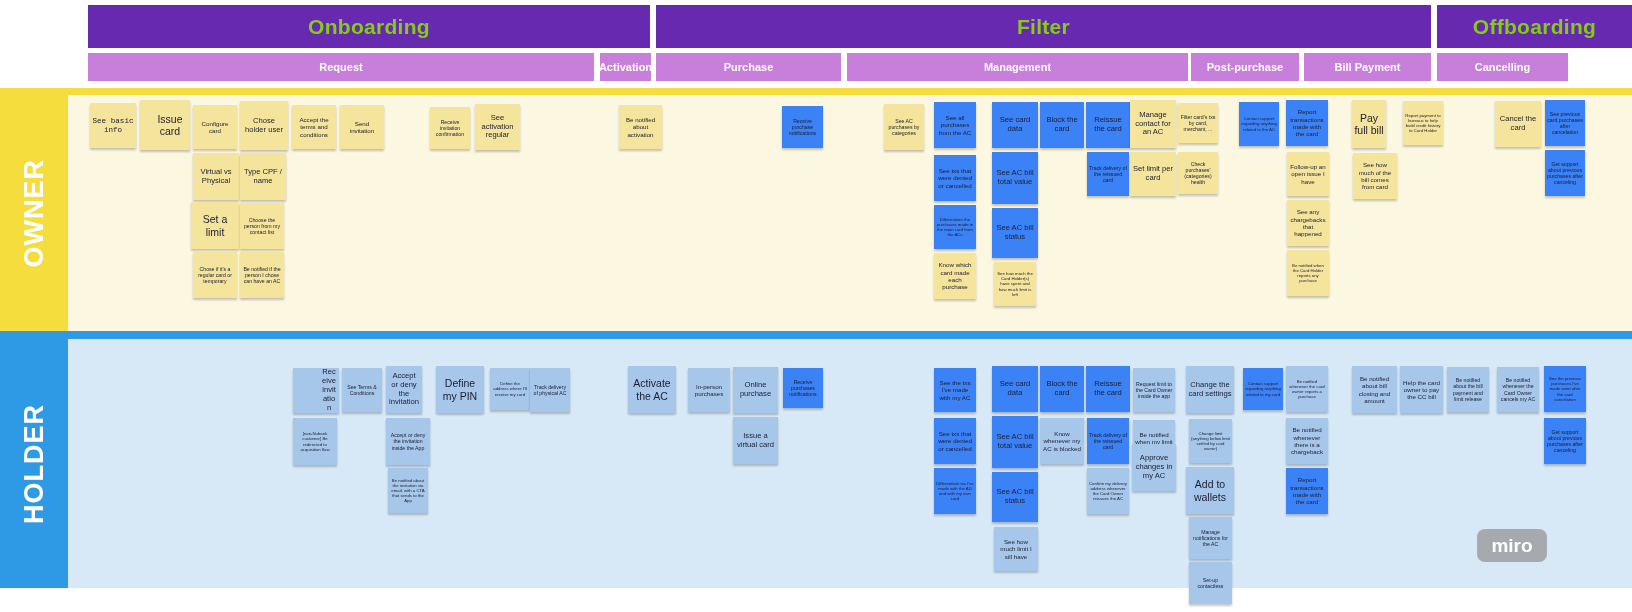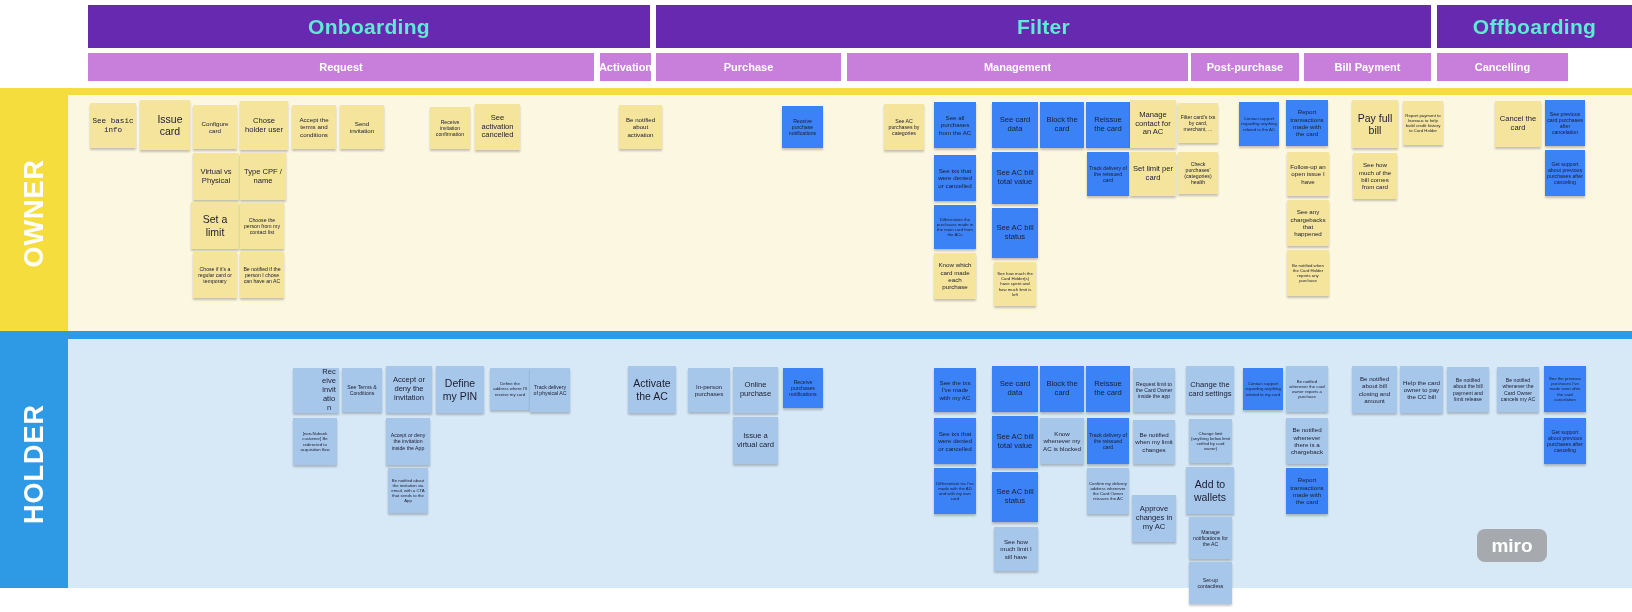--- a/index.html
+++ b/index.html
@@ -3,21 +3,21 @@
 <meta charset="utf-8">
 <style>
   * { margin: 0; padding: 0; box-sizing: border-box; }
   html, body { background: #ffffff; font-family: "Liberation Sans", sans-serif; }
   .board {
     position: relative; width: 1632px; height: 612px;
     background: #ffffff; overflow: hidden;
   }
   .phase {
     position: absolute; top: 5px; height: 43px;
-    background: #6629b0; color: #5eead4;
+    background: #6629b0; color: #84cc16;
     display: flex; align-items: center; justify-content: center;
     font-size: 21px; font-weight: bold; letter-spacing: .3px;
   }
   .stage {
     position: absolute; top: 53px; height: 28px;
     background: #c87fdc; color: #ffffff;
     display: flex; align-items: center; justify-content: center;
     font-size: 11px; font-weight: bold;
   }
   .lane { position: absolute; left: 0; width: 1632px; }
@@ -94,21 +94,21 @@
       <div class="note c-y s-lg" style="left: 240px; top: 101px; width: 48px; height: 49px;">Chose holder user</div>
       <div class="note c-y s-md" style="left: 292px; top: 105px; width: 44px; height: 44px;">Accept the terms and conditions</div>
       <div class="note c-y s-md" style="left: 340px; top: 105px; width: 44px; height: 44px;">Send invitation</div>
       <div class="note c-y s-lg" style="left: 193px; top: 153px; width: 46px; height: 47px;">Virtual vs Physical</div>
       <div class="note c-y s-xl" style="left: 191px; top: 202px; width: 48px; height: 47px;">Set a limit</div>
       <div class="note c-y s-sm" style="left: 193px; top: 252px; width: 44px; height: 46px;">Chose if it's a regular card or temporary</div>
       <div class="note c-y s-lg" style="left: 240px; top: 153px; width: 46px; height: 47px;">Type CPF / name</div>
       <div class="note c-y s-sm" style="left: 240px; top: 203px; width: 44px; height: 46px;">Choose the person from my contact list</div>
       <div class="note c-y s-sm" style="left: 240px; top: 252px; width: 44px; height: 46px;">Be notified if the person I chose can have an AC</div>
       <div class="note c-y s-sm" style="left: 430px; top: 107px; width: 40px; height: 42px;">Receive invitation confirmation</div>
-      <div class="note c-y s-lg" style="left: 475px; top: 104px; width: 45px; height: 46px;">See activation cancelled</div>
+      <div class="note c-y s-lg" style="left: 475px; top: 104px; width: 45px; height: 46px;">See activation regular</div>
       <div class="note c-y s-md" style="left: 619px; top: 105px; width: 43px; height: 44px;">Be notified about activation</div>
       <div class="note c-p s-sm" style="left: 782px; top: 106px; width: 41px; height: 42px;">Receive purchase notifications</div>
       <div class="note c-y s-sm" style="left: 884px; top: 104px; width: 40px; height: 46px;">See AC purchases by categories</div>
       <div class="note c-p s-md" style="left: 934px; top: 102px; width: 42px; height: 46px;">See all purchases from the AC</div>
       <div class="note c-p s-md" style="left: 934px; top: 155px; width: 42px; height: 46px;">See txs that were denied or cancelled</div>
       <div class="note c-p s-xs" style="left: 934px; top: 205px; width: 42px; height: 44px;">Differentiate the purchases made in the main card from the ACs</div>
       <div class="note c-y s-md" style="left: 934px; top: 253px; width: 42px; height: 46px;">Know which card made each purchase</div>
       <div class="note c-p s-lg" style="left: 992px; top: 102px; width: 46px; height: 46px;">See card data</div>
       <div class="note c-p s-lg" style="left: 992px; top: 152px; width: 46px; height: 52px;">See AC bill total value</div>
       <div class="note c-p s-lg" style="left: 992px; top: 208px; width: 46px; height: 50px;">See AC bill status</div>
@@ -118,29 +118,29 @@
       <div class="note c-p s-sm" style="left: 1087px; top: 152px; width: 42px; height: 44px;">Track delivery of the reissued card</div>
       <div class="note c-y s-lg" style="left: 1130px; top: 100px; width: 46px; height: 48px;">Manage contact for an AC</div>
       <div class="note c-y s-lg" style="left: 1130px; top: 152px; width: 46px; height: 44px;">Set limit per card</div>
       <div class="note c-y s-sm" style="left: 1178px; top: 103px; width: 40px; height: 40px;">Filter card's txs by card, merchant, ...</div>
       <div class="note c-y s-sm" style="left: 1178px; top: 152px; width: 40px; height: 42px;">Check purchases' (categories) health</div>
       <div class="note c-p s-xs" style="left: 1239px; top: 102px; width: 40px; height: 44px;">Contact support regarding anything related to the AC</div>
       <div class="note c-p s-md" style="left: 1286px; top: 100px; width: 42px; height: 46px;">Report transactions made with the card</div>
       <div class="note c-y s-md" style="left: 1287px; top: 152px; width: 42px; height: 44px;">Follow-up an open issue I have</div>
       <div class="note c-y s-md" style="left: 1287px; top: 200px; width: 42px; height: 46px;">See any chargebacks that happened</div>
       <div class="note c-y s-xs" style="left: 1287px; top: 250px; width: 42px; height: 46px;">Be notified when the Card Holder reports any purchase</div>
-      <div class="note c-y s-xl" style="left: 1352px; top: 100px; width: 46px; height: 48px;">Pay full bill</div>
+      <div class="note c-y s-xl" style="left: 1352px; top: 100px; width: 34px; height: 48px;">Pay full bill</div>
       <div class="note c-y s-xs" style="left: 1403px; top: 101px; width: 40px; height: 44px;">Report payment to bureaus to help build credit history to Card Holder</div>
       <div class="note c-y s-md" style="left: 1353px; top: 153px; width: 44px; height: 46px;">See how much of the bill comes from card</div>
       <div class="note c-y s-lg" style="left: 1495px; top: 101px; width: 46px; height: 46px;">Cancel the card</div>
       <div class="note c-p s-sm" style="left: 1545px; top: 100px; width: 40px; height: 46px;">See previous card purchases after cancelation</div>
       <div class="note c-p s-sm" style="left: 1545px; top: 150px; width: 40px; height: 46px;">Get support about previous purchases after canceling</div>
       <div class="note c-b s-lg" style="left: 293px; top: 368px; width: 46px; height: 45px; padding-left: 28px;">Receive invitation</div>
       <div class="note c-b s-sm" style="left: 342px; top: 368px; width: 40px; height: 44px;">See Terms &amp; Conditions</div>
-      <div class="note c-b s-lg" style="left: 386px; top: 366px; width: 46px; height: 47px;">Accept or deny the invitation</div>
+      <div class="note c-b s-lg" style="left: 386px; top: 366px; width: 36px; height: 47px;">Accept or deny the invitation</div>
       <div class="note c-b s-xl" style="left: 436px; top: 366px; width: 48px; height: 47px;">Define my PIN</div>
       <div class="note c-b s-xs" style="left: 490px; top: 368px; width: 40px; height: 42px;">Define the address where I'll receive my card</div>
       <div class="note c-b s-sm" style="left: 530px; top: 368px; width: 40px; height: 44px;">Track delivery of physical AC</div>
       <div class="note c-b s-xs" style="left: 293px; top: 418px; width: 44px; height: 47px;">[non-Nubank customer] Be redirected to acquisition flow</div>
       <div class="note c-b s-sm" style="left: 386px; top: 418px; width: 44px; height: 47px;">Accept or deny the invitation inside the App</div>
       <div class="note c-b s-xs" style="left: 388px; top: 468px; width: 40px; height: 45px;">Be notified about the invitation via email, with a CTA that sends to the App</div>
       <div class="note c-b s-xl" style="left: 628px; top: 366px; width: 48px; height: 47px;">Activate the AC</div>
       <div class="note c-b s-md" style="left: 688px; top: 368px; width: 42px; height: 44px;">In-person purchases</div>
       <div class="note c-b s-lg" style="left: 733px; top: 367px; width: 45px; height: 46px;">Online purchase</div>
       <div class="note c-p s-sm" style="left: 783px; top: 368px; width: 40px; height: 40px;">Receive purchases notifications</div>
@@ -152,21 +152,21 @@
       <div class="note c-p s-lg" style="left: 992px; top: 416px; width: 46px; height: 52px;">See AC bill total value</div>
       <div class="note c-p s-lg" style="left: 992px; top: 472px; width: 46px; height: 50px;">See AC bill status</div>
       <div class="note c-b s-md" style="left: 994px; top: 527px; width: 44px; height: 44px;">See how much limit I sill have</div>
       <div class="note c-p s-lg" style="left: 1040px; top: 366px; width: 44px; height: 46px;">Block the card</div>
       <div class="note c-b s-md" style="left: 1040px; top: 418px; width: 44px; height: 46px;">Know whenever my AC is blocked</div>
       <div class="note c-p s-lg" style="left: 1086px; top: 366px; width: 44px; height: 46px;">Reissue the card</div>
       <div class="note c-p s-sm" style="left: 1087px; top: 418px; width: 42px; height: 46px;">Track delivery of the reissued card</div>
       <div class="note c-b s-xs" style="left: 1087px; top: 468px; width: 42px; height: 46px;">Confirm my delivery address whenever the Card Owner reissues the AC</div>
       <div class="note c-b s-sm" style="left: 1133px; top: 368px; width: 42px; height: 44px;">Request limit to the Card Owner inside the app</div>
       <div class="note c-b s-md" style="left: 1133px; top: 420px; width: 42px; height: 44px;">Be notified when my limit changes</div>
-      <div class="note c-b s-lg" style="left: 1132px; top: 495px; width: 44px; height: 47px;">Approve changes in my AC</div>
+      <div class="note c-b s-lg" style="left: 1132px; top: 444px; width: 44px; height: 47px;">Approve changes in my AC</div>
       <div class="note c-b s-lg" style="left: 1186px; top: 366px; width: 48px; height: 47px;">Change the card settings</div>
       <div class="note c-b s-xs" style="left: 1189px; top: 419px; width: 43px; height: 44px;">Change limit (anything below limit settled by card owner)</div>
       <div class="note c-b s-xl" style="left: 1186px; top: 467px; width: 48px; height: 47px;">Add to wallets</div>
       <div class="note c-b s-sm" style="left: 1189px; top: 517px; width: 43px; height: 42px;">Manage notifications for the AC</div>
       <div class="note c-b s-sm" style="left: 1189px; top: 562px; width: 43px; height: 42px;">Set-up contactless</div>
       <div class="note c-p s-xs" style="left: 1243px; top: 368px; width: 40px; height: 42px;">Contact support regarding anything related to my card</div>
       <div class="note c-b s-xs" style="left: 1286px; top: 366px; width: 42px; height: 46px;">Be notified whenever the card owner reports a purchase</div>
       <div class="note c-b s-md" style="left: 1286px; top: 418px; width: 42px; height: 46px;">Be notified whenever there is a chargeback</div>
       <div class="note c-p s-md" style="left: 1286px; top: 468px; width: 42px; height: 46px;">Report transactions made with the card</div>
       <div class="note c-b s-md" style="left: 1352px; top: 366px; width: 45px; height: 47px;">Be notified about bill closing and amount</div>

